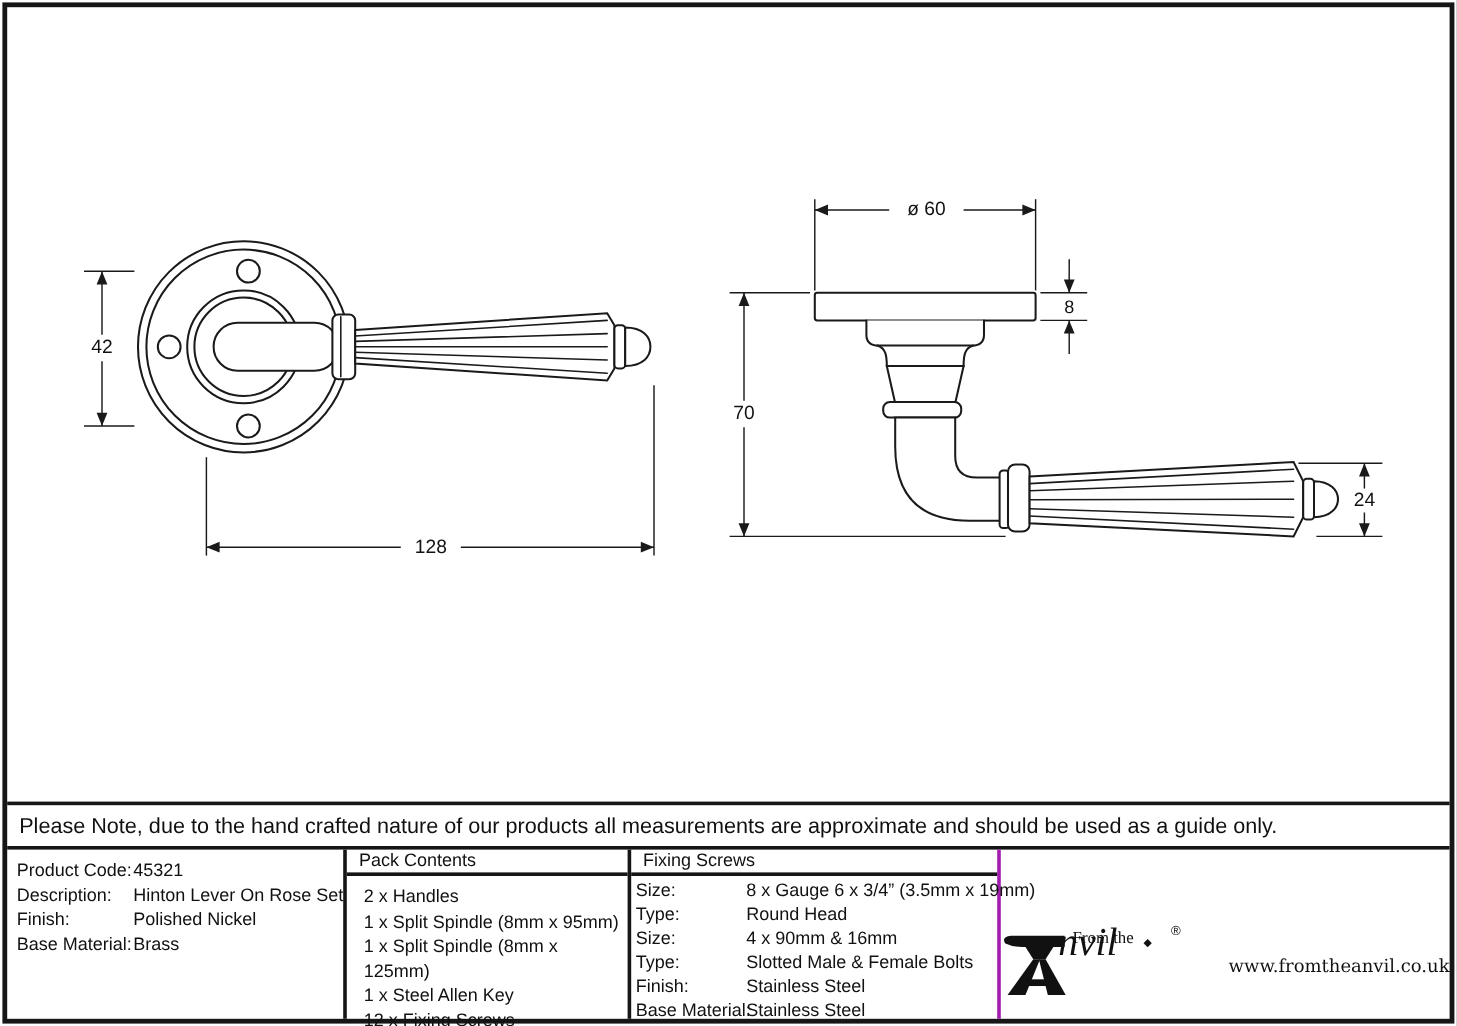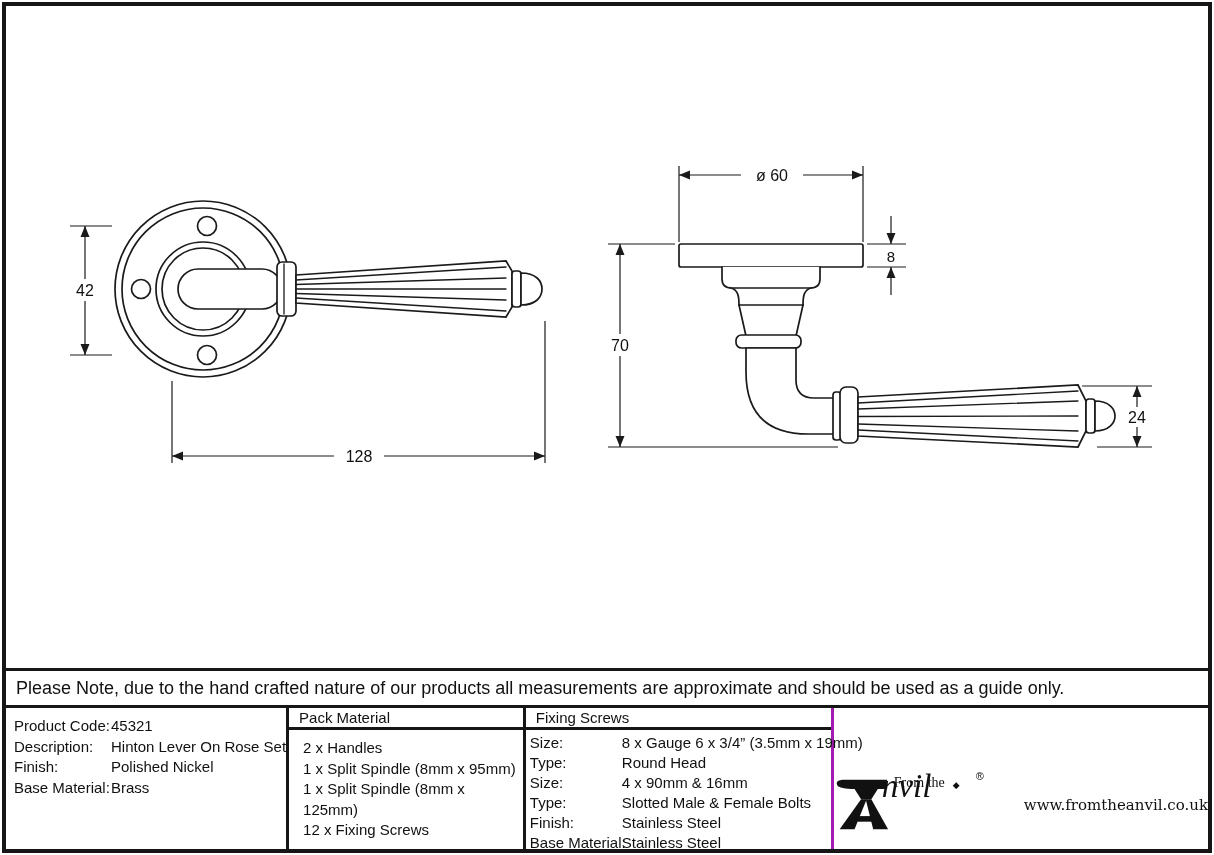--- a/index.html
+++ b/index.html
@@ -160,25 +160,26 @@
           <span>Polished Nickel</span>
         </div>
         <div class="kv">
           <span class="lbl">Base Material:</span>
           <span>Brass</span>
         </div>
       </div>
     </div>
 
     <div class="tcol pc">
-      <div class="thead">Pack Material</div>
+      <div class="thead">Pack Contents</div>
       <div class="tbody">
         <div>2 x Handles</div>
         <div>1 x Split Spindle (8mm x 95mm)</div>
         <div>1 x Split Spindle (8mm x 125mm)</div>
+        <div>1 x Steel Allen Key</div>
         <div>12 x Fixing Screws</div>
       </div>
     </div>
 
     <div class="tcol fs">
       <div class="thead">Fixing Screws</div>
       <div class="tbody">
         <div class="kv">
           <span class="lbl">Size:</span>
           <span>8 x Gauge 6 x 3/4” (3.5mm x 19mm)</span>

